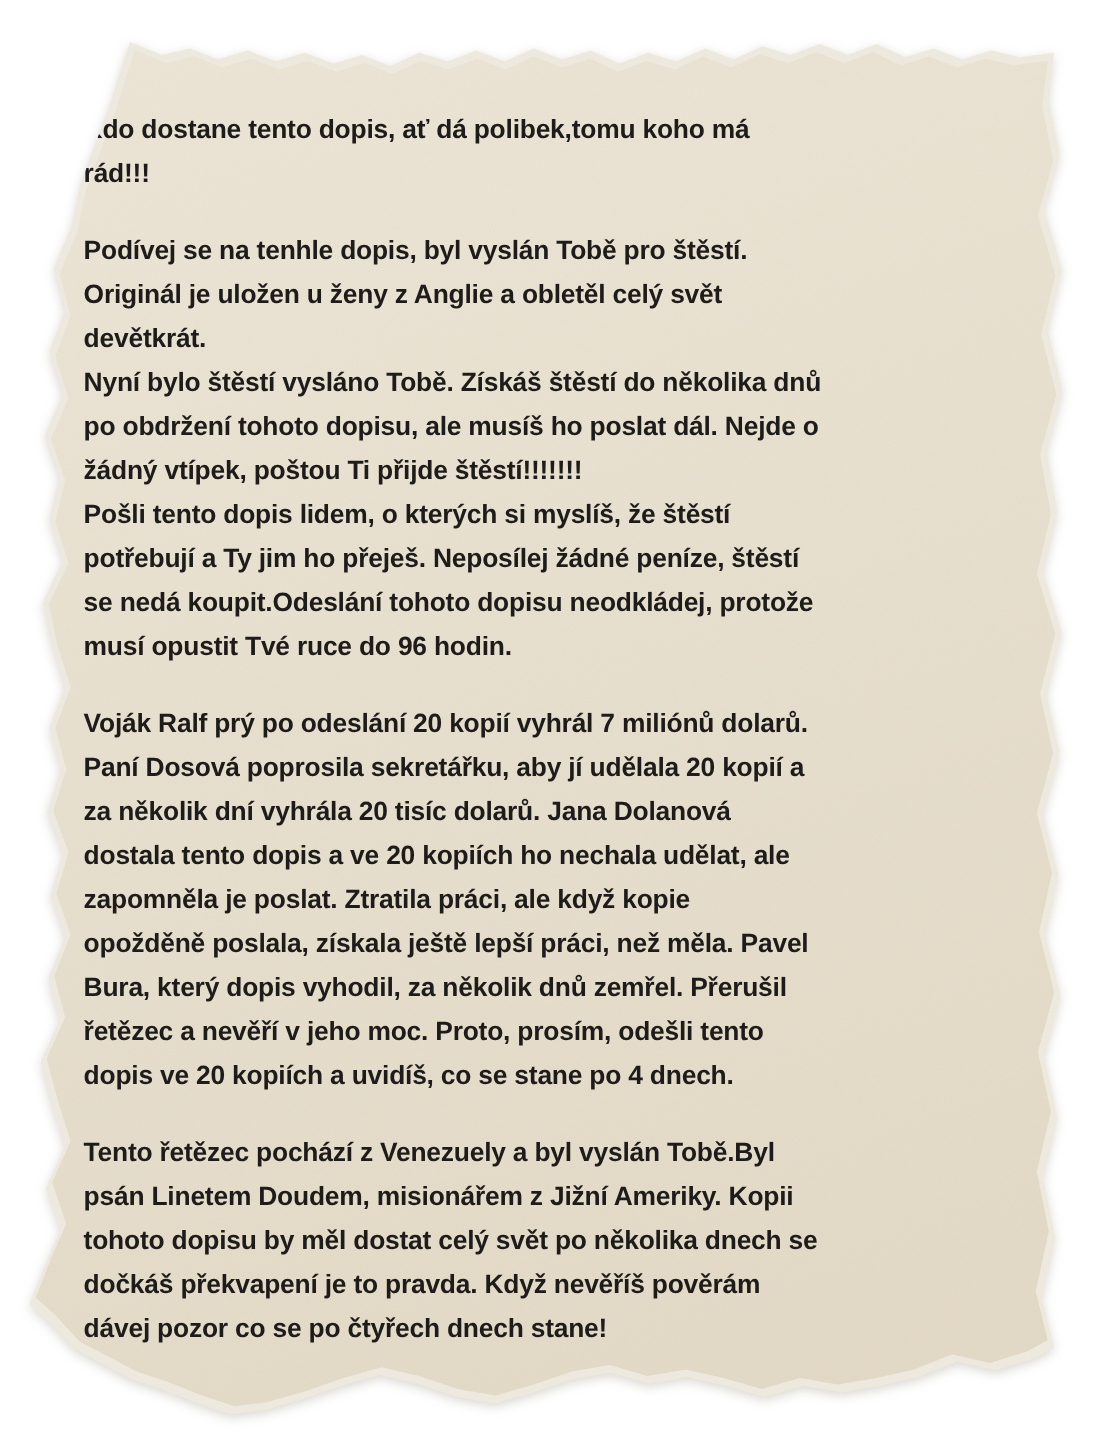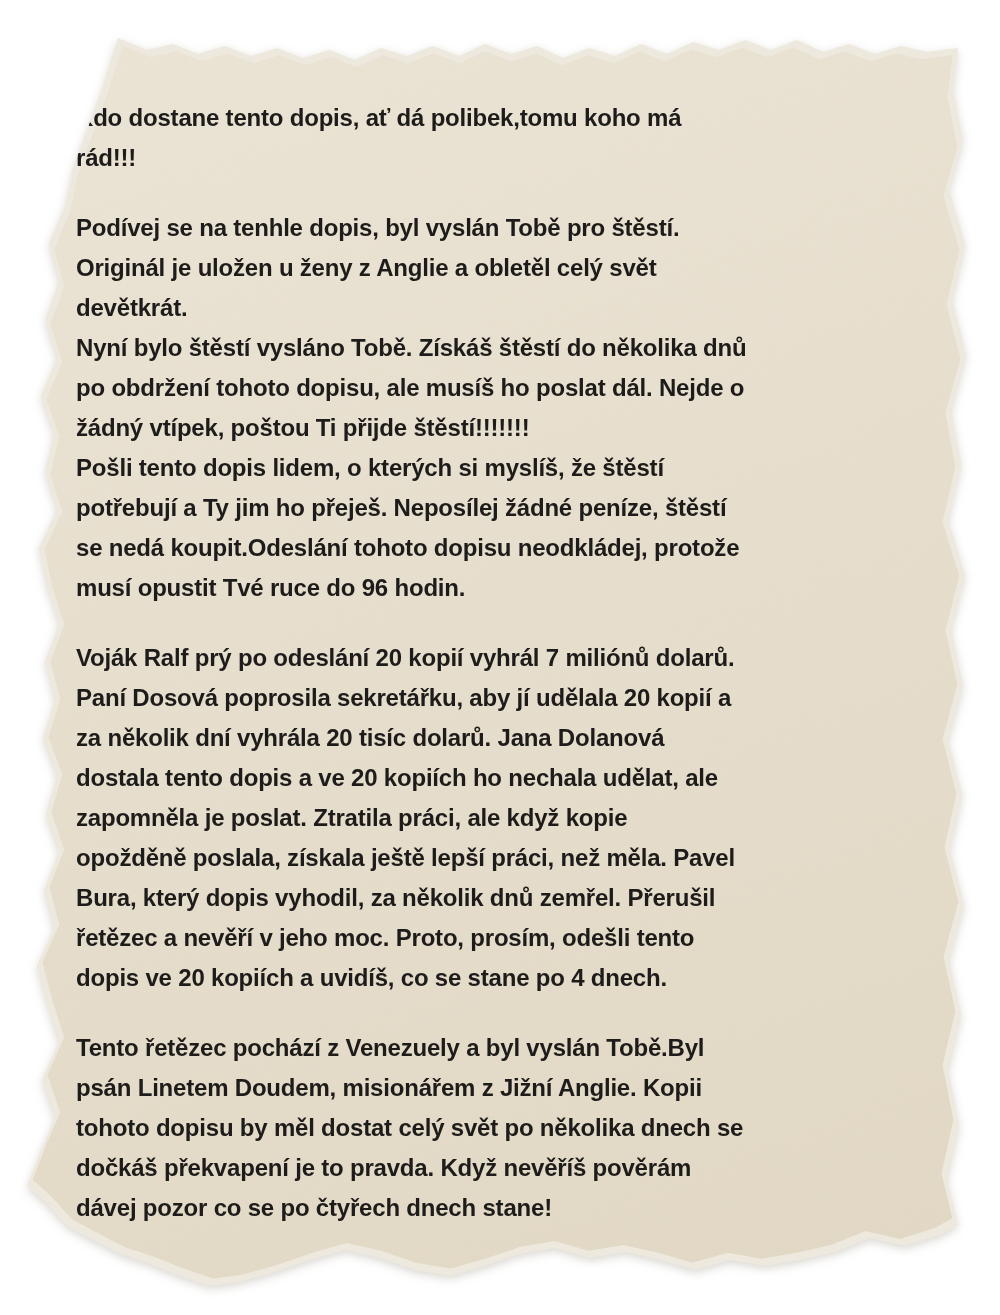--- a/index.html
+++ b/index.html
@@ -71,20 +71,20 @@
         <p class="para">Voják Ralf prý po odeslání 20 kopií vyhrál 7 miliónů dolarů.
 Paní Dosová poprosila sekretářku, aby jí udělala 20 kopií a
 za několik dní vyhrála 20 tisíc dolarů. Jana Dolanová
 dostala tento dopis a ve 20 kopiích ho nechala udělat, ale
 zapomněla je poslat. Ztratila práci, ale když kopie
 opožděně poslala, získala ještě lepší práci, než měla. Pavel
 Bura, který dopis vyhodil, za několik dnů zemřel. Přerušil
 řetězec a nevěří v jeho moc. Proto, prosím, odešli tento
 dopis ve 20 kopiích a uvidíš, co se stane po 4 dnech.</p>
         <p class="para">Tento řetězec pochází z Venezuely a byl vyslán Tobě.Byl
-psán Linetem Doudem, misionářem z Jižní Anglie. Kopii
+psán Linetem Doudem, misionářem z Jižní Ameriky. Kopii
 tohoto dopisu by měl dostat celý svět po několika dnech se
 dočkáš překvapení je to pravda. Když nevěříš pověrám
 dávej pozor co se po čtyřech dnech stane!</p>
       </div>
     </div>
   </div>
 </div>
 
 </body></html>

